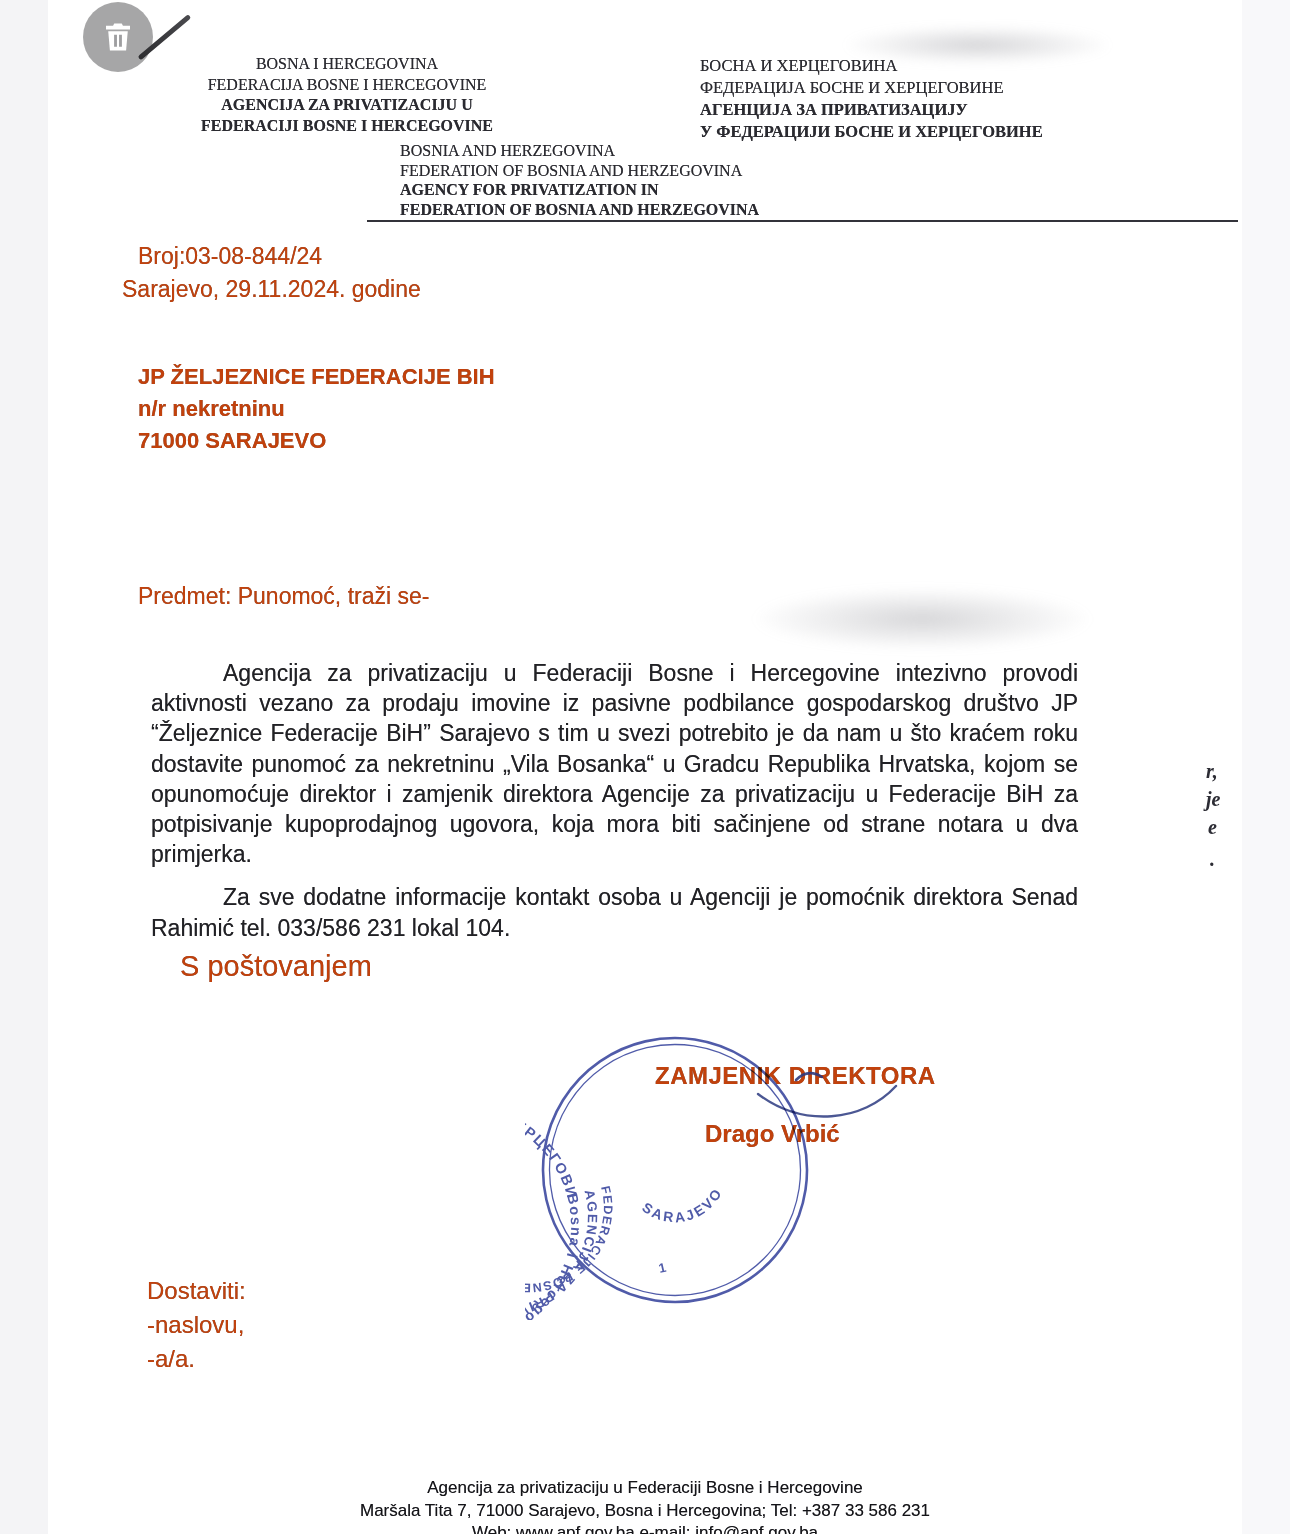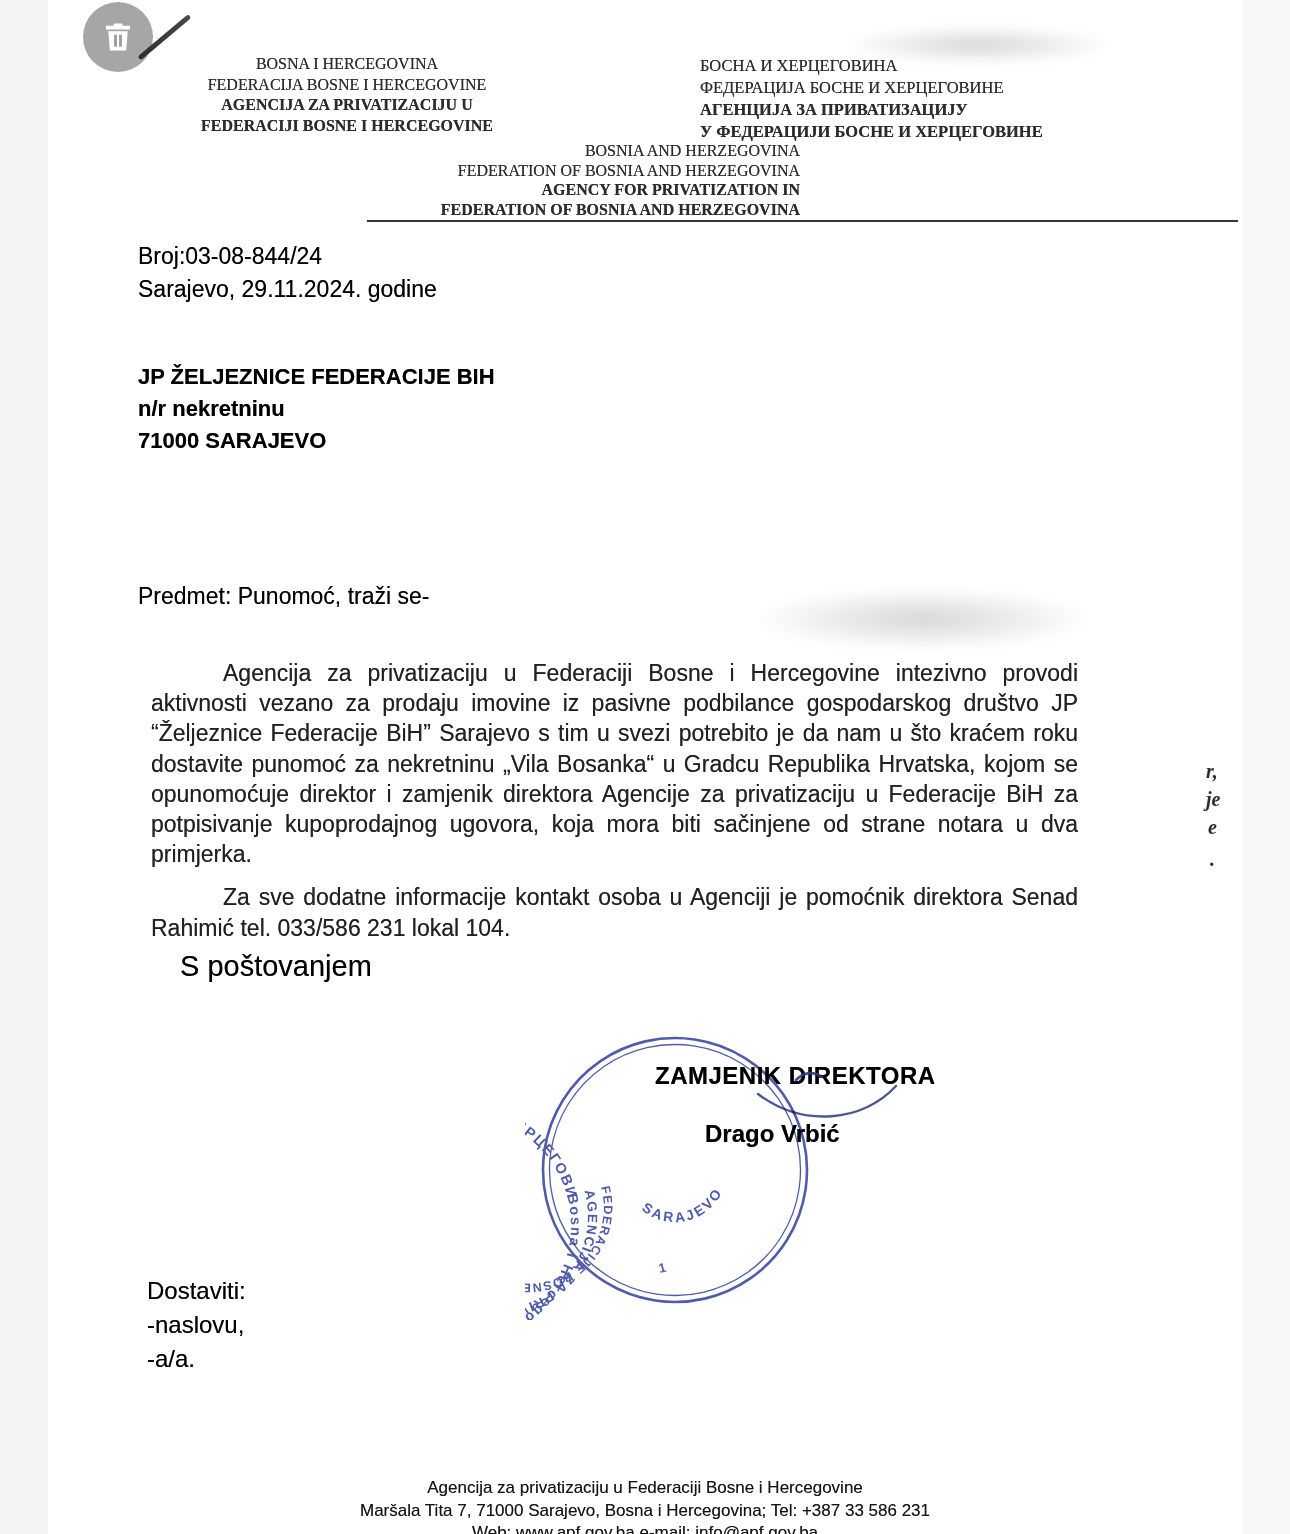--- a/index.html
+++ b/index.html
@@ -1,25 +1,25 @@
 <!DOCTYPE html>
 <html><head>
 <meta charset="utf-8">
 <style>
   html,body{margin:0;padding:0;}
   body{width:1290px;height:1534px;overflow:hidden;background:#fdfdfd;font-family:"Liberation Sans",sans-serif;}
   #canvas{position:relative;width:1290px;height:1534px;background:#ffffff;}
   .strip-left{position:absolute;left:0;top:0;width:48px;height:1534px;background:#f4f4f6;}
   .strip-right{position:absolute;right:0;top:0;width:48px;height:1534px;background:#f8f8fa;}
-  .txt{position:absolute;color:#000000;text-shadow:0 0 .6px rgba(25,25,30,.65);}
+  .txt{position:absolute;color:#c2410c;text-shadow:0 0 .6px rgba(25,25,30,.65);}
   
   .lh{font-family:"Liberation Serif",serif;color:#2a2a30;}
   .lh-latin{left:172px;top:54px;width:350px;text-align:center;font-size:16px;line-height:20.5px;}
   .lh-cyr{left:700px;top:55px;width:440px;text-align:left;font-size:16.5px;line-height:22px;}
-  .lh-eng{left:400px;top:141px;width:400px;text-align:right;font-size:16px;line-height:19.5px;}
+  .lh-eng{left:400px;top:141px;width:400px;text-align:left;font-size:16px;line-height:19.5px;}
   .lh .b{font-weight:700;}
   .lh-rule{position:absolute;left:367px;top:220px;width:871px;height:2.4px;background:#33333a;}
   
   .ref{font-size:23px;}
   .recipient{font-size:22px;font-weight:700;line-height:32px;}
   .subject{font-size:23px;}
   .bodytext{position:absolute;left:138px;top:645px;width:953px;font-size:23px;line-height:30.2px;text-align:justify;color:#212125;text-shadow:0 0 .6px rgba(25,25,30,.6);}
   .bodytext p{margin:13px;text-indent:72px;}
   .closing{font-size:29px;}
   .sig-title{font-size:24px;font-weight:700;letter-spacing:.5px;}
@@ -74,21 +74,21 @@
   </div>
   <div class="txt lh lh-eng">
     <div>BOSNIA AND HERZEGOVINA</div>
     <div>FEDERATION OF BOSNIA AND HERZEGOVINA</div>
     <div class="b">AGENCY FOR PRIVATIZATION IN</div>
     <div class="b">FEDERATION OF  BOSNIA AND HERZEGOVINA</div>
   </div>
   <div class="lh-rule"></div>
 
   <div class="txt ref" style="left:138px;top:243px;">Broj:03-08-844/24</div>
-  <div class="txt ref" style="left:138px;top:276px;">Sarajevo, 29.11.2024. godine</div>
+  <div class="txt ref" style="left:122px;top:276px;">Sarajevo, 29.11.2024. godine</div>
 
   <div class="txt recipient" style="left:138px;top:361px;">
     <div>JP ŽELJEZNICE FEDERACIJE BIH</div>
     <div>n/r nekretninu</div>
     <div>71000 SARAJEVO</div>
   </div>
 
   <div class="txt subject" style="left:138px;top:583px;">Predmet: Punomoć, traži se-</div>
 
   <div class="bodytext">

